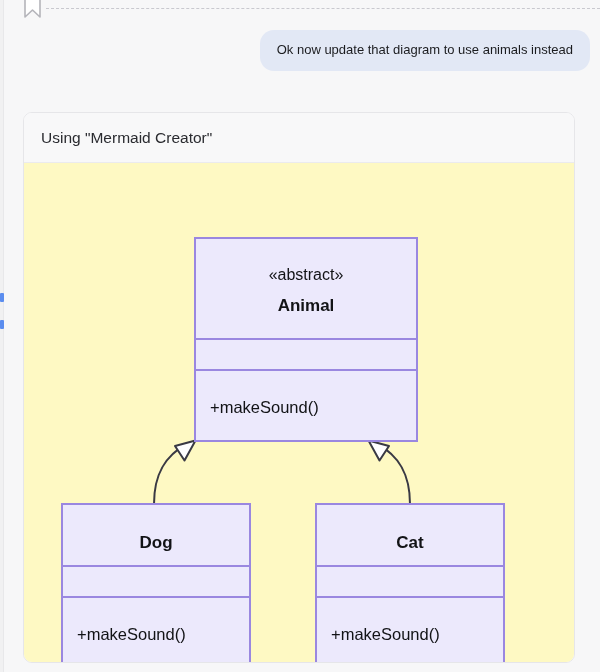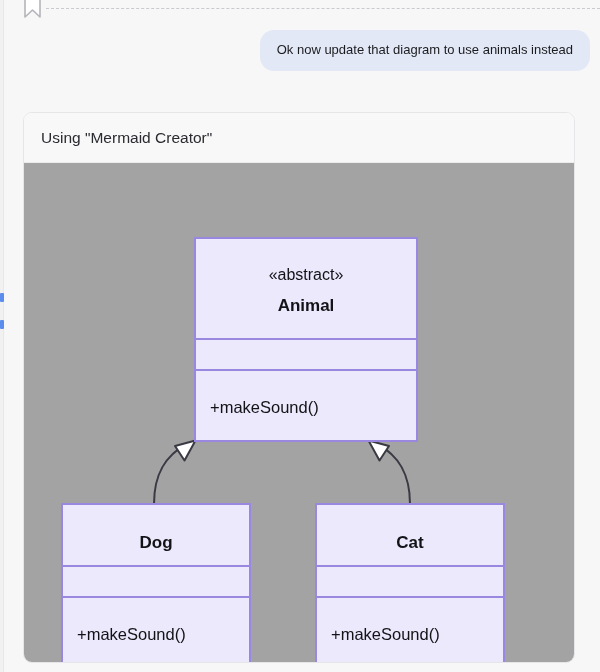--- a/index.html
+++ b/index.html
@@ -79,21 +79,21 @@
     padding: 0 17px;
   }
   #tool-card-title {
     font-size: 15.5px;
     color: #2a2b30;
   }
   #diagram-area {
     position: relative;
     width: 100%;
     height: 500px;
-    background: #a3a3a3;
+    background: #fef9c3;
   }
   #diagram-svg {
     position: absolute;
     left: 0; top: 0;
   }
 
   
   .uml-stereotype {
     font-family: "Liberation Sans", "DejaVu Sans", sans-serif;
     font-size: 16px;

